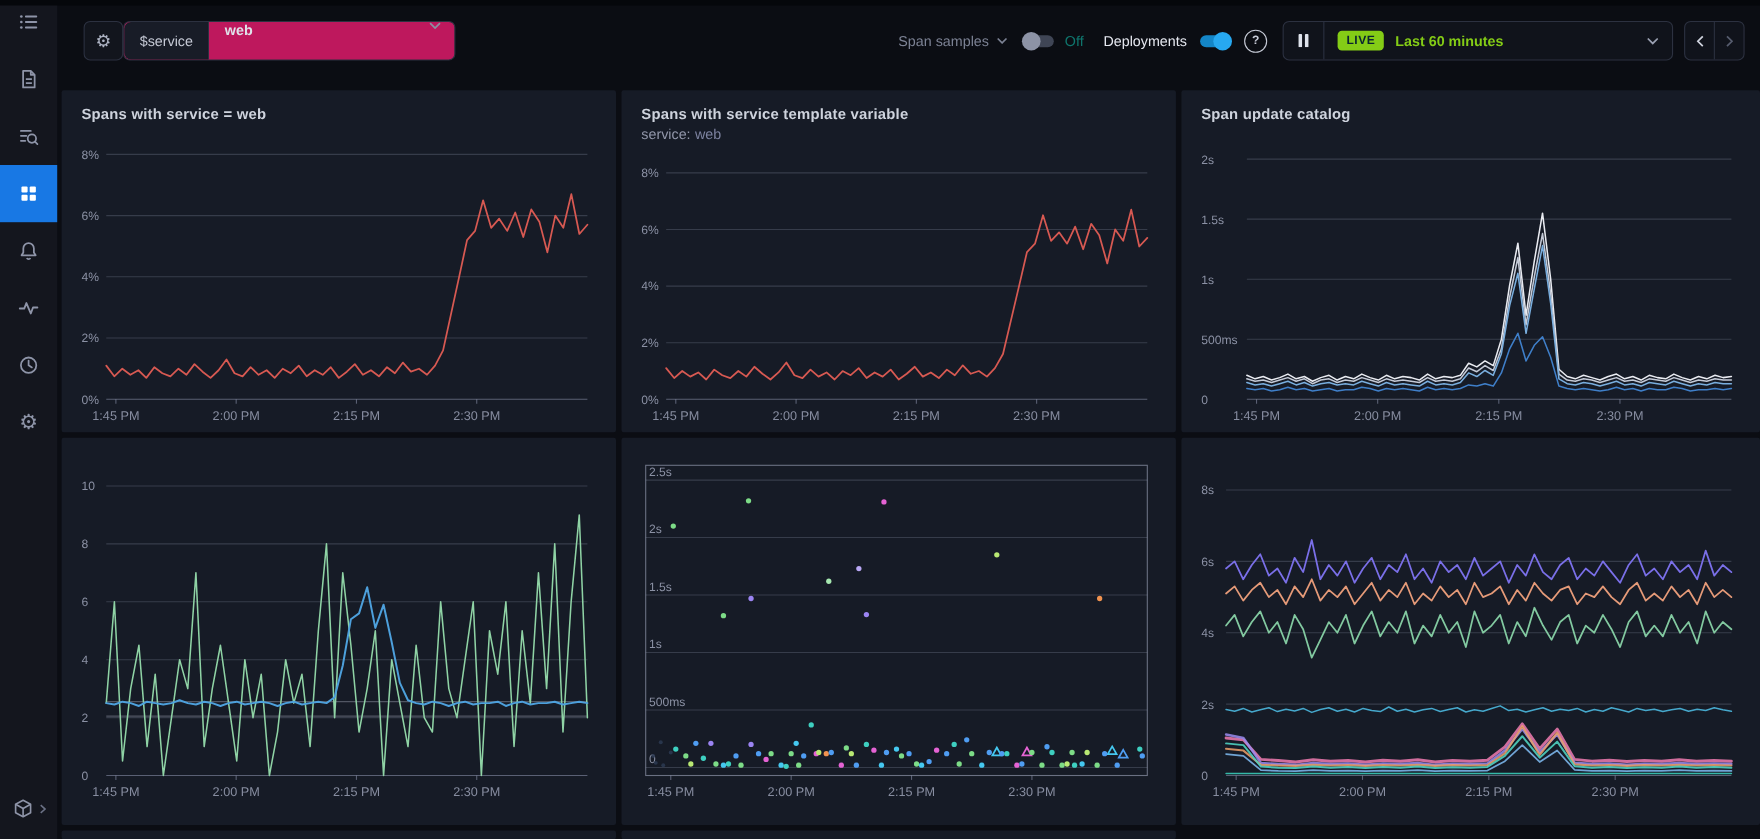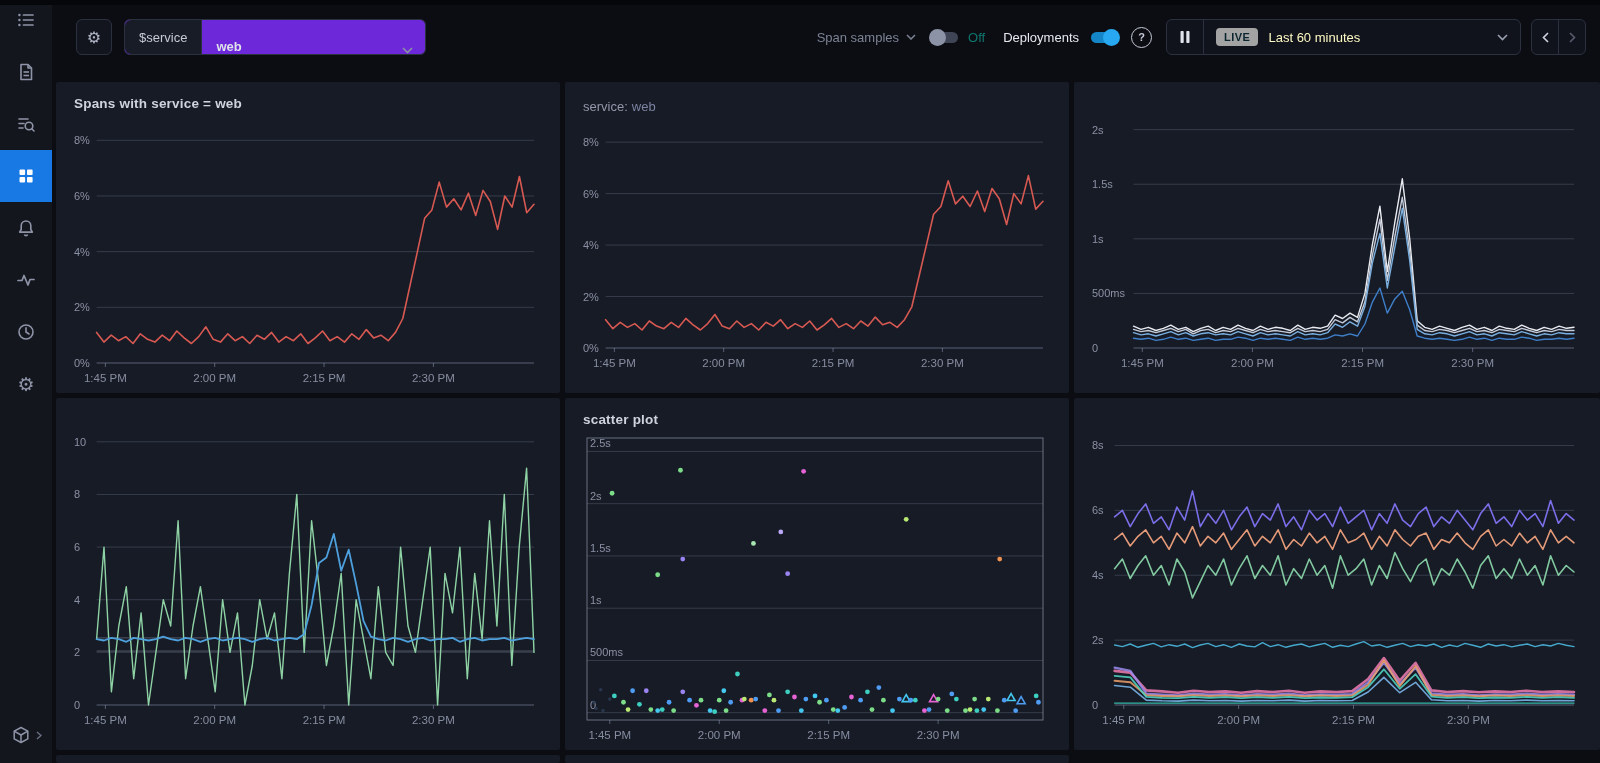--- a/index.html
+++ b/index.html
@@ -12,43 +12,43 @@
   .s-item{height:52px;display:flex;align-items:center;justify-content:center;cursor:pointer}
   .s-item.first{margin-top:-11px}
   .s-item.active{background:#1878e4}
   .s-item svg{display:block}
   .s-bottom{position:absolute;bottom:18px;left:0;width:52px;display:flex;align-items:center;justify-content:center;gap:5px}
   
   .content{flex:1;display:flex;flex-direction:column;min-width:0}
   .topbar{height:64px;margin-top:5px;display:flex;align-items:center;padding:0 14px 0 24px}
   .icon-btn{width:34px;height:34px;border:1px solid #2c3140;border-radius:6px;display:flex;align-items:center;
             justify-content:center;background:#12151d;color:#aeb4c4;font-size:16px;cursor:pointer}
-  .var{display:flex;align-items:flex-end;height:34px;border:1px solid #2c3140;border-radius:6px;margin-left:12px;
-       background:#6d28d9;min-width:300px;cursor:pointer}
+  .var{display:flex;align-items:flex-start;height:34px;border:1px solid #2c3140;border-radius:6px;
+       background:#be185d;min-width:300px;cursor:pointer}
   .var-name{padding:0 14px;height:100%;display:flex;align-items:center;border-right:1px solid #2c3140;
             color:#c6cad6;font-size:13px;background:#181c27;border-radius:6px 0 0 6px}
   .var-val{padding:0 14px;font-weight:700;color:#dfe2ea;font-size:13px;flex:1}
   .var .chev{margin-right:12px;color:#8b91a2}
   .right{margin-left:auto;display:flex;align-items:center}
   .muted{color:#7c8294;font-size:13px}
   .right .chev{color:#7c8294;margin-left:7px}
   .toggle{position:relative;width:26px;height:11px;border-radius:6px;margin-left:16px;cursor:pointer}
   .toggle.off{background:#3f4555}
   .toggle.off .knob{position:absolute;left:-3px;top:-3px;width:17px;height:17px;border-radius:50%;background:#8d93a6}
   .toggle.on{background:#1486c8;margin-left:12px}
   .toggle.on .knob{position:absolute;right:-3px;top:-3px;width:17px;height:17px;border-radius:50%;background:#27a8f0}
   .t-off{font-size:13px;color:#0f766e;margin-left:10px}
   .t-dep{font-size:13px;font-weight:400;color:#e6e8f0;margin-left:18px}
   .help{width:19px;height:19px;border:1.5px solid #c6cad6;border-radius:50%;display:flex;align-items:center;
         justify-content:center;font-size:11px;font-weight:700;color:#c6cad6;margin-left:14px;cursor:pointer}
   .group{display:flex;align-items:center;height:34px;border:1px solid #2c3140;border-radius:6px;background:#10131b;margin-left:14px}
   .pause{width:36px;height:100%;display:flex;align-items:center;justify-content:center;border-right:1px solid #2c3140;cursor:pointer}
   .tg-main{display:flex;align-items:center;padding:0 12px;width:292px;cursor:pointer}
-  .live{background:#a3a3a3;color:#0a2530;font-weight:800;font-size:11px;padding:3px 8px;border-radius:4px;letter-spacing:.5px}
-  .tr-label{font-size:13px;font-weight:400;color:#fef9c3;margin-left:10px}
+  .live{background:#84cc16;color:#0a2530;font-weight:800;font-size:11px;padding:3px 8px;border-radius:4px;letter-spacing:.5px}
+  .tr-label{font-size:13px;font-weight:700;color:#84cc16;margin-left:10px}
   .tg-main .chev{margin-left:auto;color:#9aa0b2}
   .nav{margin-left:10px}
   .nav-cell{width:26px;height:100%;display:flex;align-items:center;justify-content:center;cursor:pointer}
   .nav-cell+.nav-cell{border-left:1px solid #2c3140}
   
   .main{margin:13px 0 0 4px;display:grid;grid-template-columns:504px 504px 526px;grid-template-rows:311px 352px 8px;gap:5px}
   .panel{background:#161b26;display:flex;flex-direction:column;padding:14px 14px 4px 18px;border-radius:2px;min-width:0}
   .panel.sliver{padding:0}
   .p-title{font-size:13.5px;font-weight:700;color:#ced3dd;letter-spacing:.2px;white-space:nowrap;overflow:hidden;text-overflow:ellipsis}
   .p-sub{font-size:13px;margin-top:3px}
@@ -229,20 +229,21 @@
               <text x="140.698" y="265" fill="#878da0" font-size="11.5" text-anchor="middle">2:00 PM</text>
               <line x1="250.048" y1="246" x2="250.048" y2="250" stroke="rgba(158,166,194,0.5)"></line>
               <text x="250.048" y="265" fill="#878da0" font-size="11.5" text-anchor="middle">2:15 PM</text>
               <line x1="359.398" y1="246" x2="359.398" y2="250" stroke="rgba(158,166,194,0.5)"></line>
               <text x="359.398" y="265" fill="#878da0" font-size="11.5" text-anchor="middle">2:30 PM</text>
               <polyline points="22.6,215.4 29.9,225.1 37.2,218.2 44.5,223.7 51.8,219.6 59.0,226.5 66.3,216.8 73.6,222.3 80.9,225.1 88.2,218.2 95.5,223.7 102.8,214.0 110.1,220.9 117.4,226.5 124.7,219.6 131.9,209.8 139.2,222.3 146.5,225.1 153.8,216.8 161.1,223.7 168.4,219.6 175.7,226.5 183.0,218.2 190.3,222.3 197.6,215.4 204.8,225.1 212.1,219.6 219.4,223.7 226.7,216.8 234.0,226.5 241.3,220.9 248.6,214.0 255.9,223.7 263.2,219.6 270.5,225.1 277.8,216.8 285.0,222.3 292.3,212.6 299.6,220.9 306.9,218.2 314.2,223.7 321.5,215.4 328.8,201.5 336.1,168.1 343.4,134.7 350.6,101.3 357.9,92.9 365.2,65.1 372.5,90.1 379.8,81.8 387.1,92.9 394.4,76.2 401.7,98.5 409.0,73.4 416.3,84.5 423.6,112.4 430.8,79.0 438.1,90.1 445.4,59.5 452.7,95.7 460.0,87.3" fill="none" stroke="#d75952" stroke-width="1.6" stroke-opacity="1" stroke-linejoin="round" stroke-linecap="round"></polyline>
             </svg>
           </div>
       </section>
       <section class="panel">
+        <div class="p-title">Spans with service template variable</div>
         <div class="p-sub">
           <span class="k">service:</span><span class="v">web</span>
         </div>
         <div class="chart">
             <svg width="472" height="254">
               <line x1="22.6" y1="228" x2="460" y2="228" stroke="rgba(158,166,194,0.5)" stroke-width="1"></line>
               <text x="0" y="232" fill="#8b91a4" font-size="11">0%</text>
               <line x1="22.6" y1="176.53801169590645" x2="460" y2="176.53801169590645" stroke="rgba(158,166,194,0.24)" stroke-width="1"></line>
               <text x="0" y="180.53801169590645" fill="#8b91a4" font-size="11">2%</text>
               <line x1="22.6" y1="125.07602339181287" x2="460" y2="125.07602339181287" stroke="rgba(158,166,194,0.24)" stroke-width="1"></line>
@@ -257,20 +258,21 @@
               <text x="140.698" y="247" fill="#878da0" font-size="11.5" text-anchor="middle">2:00 PM</text>
               <line x1="250.048" y1="228" x2="250.048" y2="232" stroke="rgba(158,166,194,0.5)"></line>
               <text x="250.048" y="247" fill="#878da0" font-size="11.5" text-anchor="middle">2:15 PM</text>
               <line x1="359.398" y1="228" x2="359.398" y2="232" stroke="rgba(158,166,194,0.5)"></line>
               <text x="359.398" y="247" fill="#878da0" font-size="11.5" text-anchor="middle">2:30 PM</text>
               <polyline points="22.6,199.7 29.9,208.7 37.2,202.3 44.5,207.4 51.8,203.6 59.0,210.0 66.3,201.0 73.6,206.1 80.9,208.7 88.2,202.3 95.5,207.4 102.8,198.4 110.1,204.8 117.4,210.0 124.7,203.6 131.9,194.5 139.2,206.1 146.5,208.7 153.8,201.0 161.1,207.4 168.4,203.6 175.7,210.0 183.0,202.3 190.3,206.1 197.6,199.7 204.8,208.7 212.1,203.6 219.4,207.4 226.7,201.0 234.0,210.0 241.3,204.8 248.6,198.4 255.9,207.4 263.2,203.6 270.5,208.7 277.8,201.0 285.0,206.1 292.3,197.1 299.6,204.8 306.9,202.3 314.2,207.4 321.5,199.7 328.8,186.8 336.1,156.0 343.4,125.1 350.6,94.2 357.9,86.5 365.2,60.7 372.5,83.9 379.8,76.2 387.1,86.5 394.4,71.0 401.7,91.6 409.0,68.5 416.3,78.8 423.6,104.5 430.8,73.6 438.1,83.9 445.4,55.6 452.7,89.1 460.0,81.3" fill="none" stroke="#d75952" stroke-width="1.6" stroke-opacity="1" stroke-linejoin="round" stroke-linecap="round"></polyline>
             </svg>
           </div>
       </section>
       <section class="panel">
+        <div class="p-title">Span update catalog</div>
         <div class="chart">
             <svg width="494" height="272">
               <line x1="41.5" y1="246" x2="482" y2="246" stroke="rgba(158,166,194,0.5)" stroke-width="1"></line>
               <text x="0" y="250" fill="#8b91a4" font-size="11">0</text>
               <line x1="41.5" y1="191.41284403669727" x2="482" y2="191.41284403669727" stroke="rgba(158,166,194,0.24)" stroke-width="1"></line>
               <text x="0" y="195.41284403669727" fill="#8b91a4" font-size="11">500ms</text>
               <line x1="41.5" y1="136.8256880733945" x2="482" y2="136.8256880733945" stroke="rgba(158,166,194,0.24)" stroke-width="1"></line>
               <text x="0" y="140.8256880733945" fill="#8b91a4" font-size="11">1s</text>
               <line x1="41.5" y1="82.23853211009174" x2="482" y2="82.23853211009174" stroke="rgba(158,166,194,0.24)" stroke-width="1"></line>
               <text x="0" y="86.23853211009174" fill="#8b91a4" font-size="11">1.5s</text>
@@ -316,21 +318,20 @@
               <line x1="359.398" y1="287" x2="359.398" y2="291" stroke="rgba(158,166,194,0.5)"></line>
               <text x="359.398" y="306" fill="#878da0" font-size="11.5" text-anchor="middle">2:30 PM</text>
               <line x1="22.6" y1="233.0424528301887" x2="460" y2="233.0424528301887" stroke="rgba(192,198,216,0.35)"></line>
               <line x1="22.6" y1="219.8820754716981" x2="460" y2="219.8820754716981" stroke="rgba(192,198,216,0.35)"></line>
               <polyline points="22.6,221.2 30.0,129.1 37.4,273.8 44.8,208.0 52.3,168.6 59.7,260.7 67.1,194.9 74.5,287.0 81.9,234.4 89.3,181.7 96.7,208.0 104.1,102.8 111.6,260.7 119.0,208.0 126.4,168.6 133.8,221.2 141.2,273.8 148.6,181.7 156.0,234.4 163.5,194.9 170.9,287.0 178.3,247.5 185.7,181.7 193.1,221.2 200.5,194.9 207.9,260.7 215.4,155.4 222.8,76.4 230.2,234.4 237.6,102.8 245.0,168.6 252.4,247.5 259.8,208.0 267.2,155.4 274.7,287.0 282.1,181.7 289.5,221.2 296.9,260.7 304.3,168.6 311.7,234.4 319.1,247.5 326.6,129.1 334.0,208.0 341.4,234.4 348.8,181.7 356.2,129.1 363.6,287.0 371.0,155.4 378.5,194.9 385.9,129.1 393.3,260.7 400.7,155.4 408.1,221.2 415.5,102.8 422.9,208.0 430.3,76.4 437.8,247.5 445.2,129.1 452.6,50.1 460.0,234.4" fill="none" stroke="#8fd3a5" stroke-width="1.4" stroke-opacity="1" stroke-linejoin="round" stroke-linecap="round"></polyline>
               <polyline points="22.6,221.2 30.0,222.5 37.4,219.9 44.8,221.2 52.3,223.8 59.7,219.9 67.1,221.2 74.5,222.5 81.9,221.2 89.3,218.6 96.7,221.2 104.1,222.5 111.6,219.9 119.0,221.2 126.4,223.8 133.8,221.2 141.2,219.9 148.6,222.5 156.0,221.2 163.5,219.9 170.9,221.2 178.3,223.8 185.7,221.2 193.1,219.9 200.5,222.5 207.9,221.2 215.4,219.9 222.8,221.2 230.2,215.9 237.6,187.0 245.0,144.9 252.4,139.6 259.8,115.9 267.2,152.8 274.7,131.7 282.1,165.9 289.5,202.8 296.9,218.6 304.3,221.2 311.7,222.5 319.1,219.9 326.6,221.2 334.0,223.8 341.4,221.2 348.8,219.9 356.2,222.5 363.6,221.2 371.0,221.2 378.5,219.9 385.9,223.8 393.3,221.2 400.7,219.9 408.1,222.5 415.5,221.2 422.9,221.2 430.3,219.9 437.8,222.5 445.2,221.2 452.6,219.9 460.0,221.2" fill="none" stroke="#4da0dc" stroke-width="1.8" stroke-opacity="1" stroke-linejoin="round" stroke-linecap="round"></polyline>
             </svg>
           </div>
       </section>
       <section class="panel">
-        <div class="p-title">scatter plot</div>
         <div class="chart">
             <svg width="472" height="313">
               <line x1="4" y1="279.685393258427" x2="460" y2="279.685393258427" stroke="rgba(158,166,194,0.24)" stroke-width="1"></line>
               <text x="7" y="275.685393258427" fill="#8b91a4" font-size="11">0</text>
               <line x1="4" y1="227.43820224719101" x2="460" y2="227.43820224719101" stroke="rgba(158,166,194,0.24)" stroke-width="1"></line>
               <text x="7" y="223.43820224719101" fill="#8b91a4" font-size="11">500ms</text>
               <line x1="4" y1="175.19101123595505" x2="460" y2="175.19101123595505" stroke="rgba(158,166,194,0.24)" stroke-width="1"></line>
               <text x="7" y="171.19101123595505" fill="#8b91a4" font-size="11">1s</text>
               <line x1="4" y1="122.9438202247191" x2="460" y2="122.9438202247191" stroke="rgba(158,166,194,0.24)" stroke-width="1"></line>
               <text x="7" y="118.9438202247191" fill="#8b91a4" font-size="11">1.5s</text>

